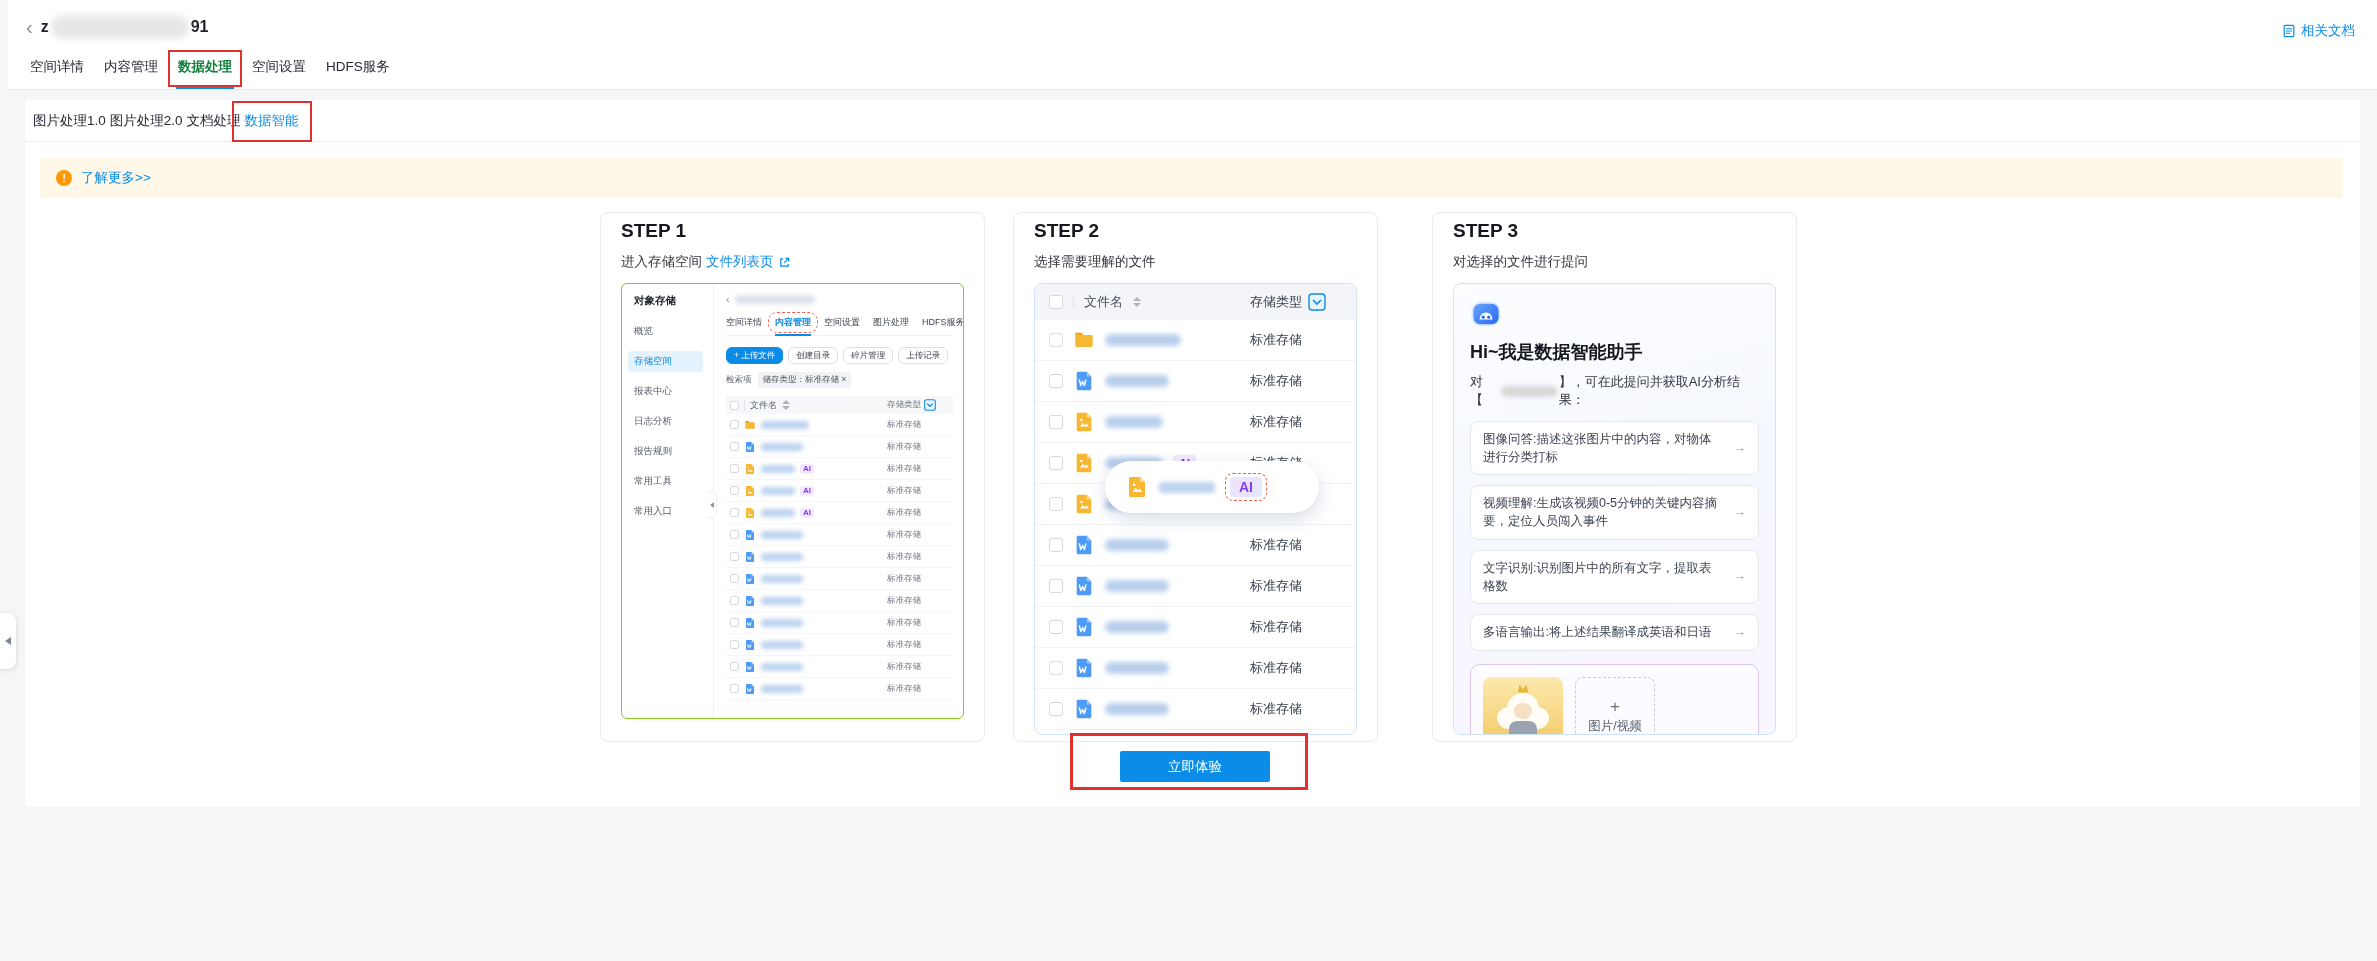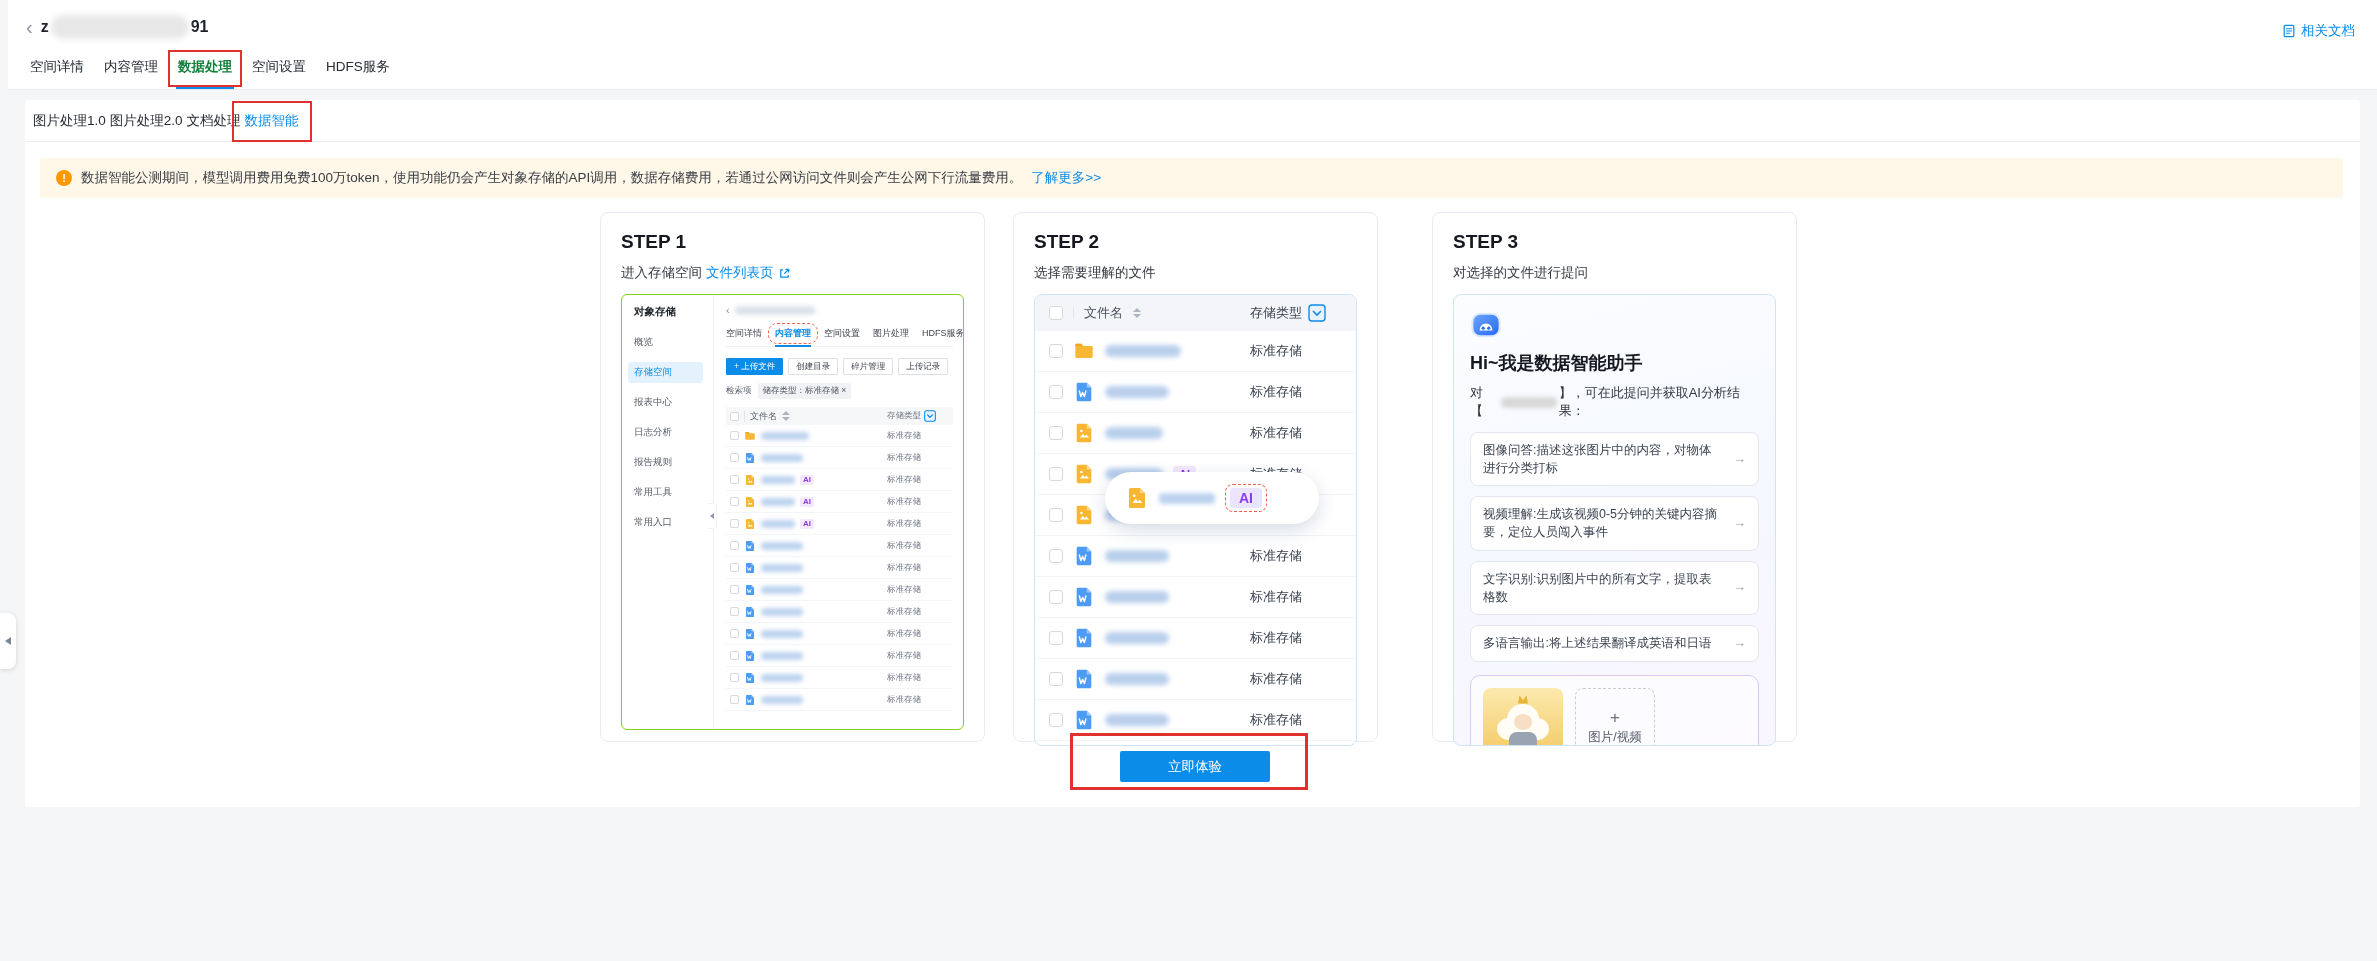--- a/index.html
+++ b/index.html
@@ -31,21 +31,21 @@
   .subtab.active { color:#0c8ce9; }
   .subtab .red-frame { inset:-7px -11px -8px -11px; }
   .banner { position:absolute; left:15px; right:17px; top:58px; height:40px; background:#fff7e8;
             border-radius:3px; display:flex; align-items:center; gap:9px; padding:0 16px;
             font-size:13.5px; color:#383c44; }
   .warn-dot { width:16px; height:16px; border-radius:50%; background:#ff9900; color:#fff; font-weight:700;
               font-size:11px; display:flex; align-items:center; justify-content:center; flex:none; }
   .banner a, .link { color:#0c8ce9; text-decoration:none; cursor:pointer; }
   
   .card { position:absolute; top:112px; height:530px; background:#fff; border:1px solid #e7ebf2;
-          border-radius:8px; padding:18px 20px; }
+          border-radius:8px; padding:7px 20px; }
   .card1 { left:575px; width:385px; }
   .card2 { left:942px; width:365px;margin-left:46px; }
   .card3 { left:1407px; width:365px; }
   .step-title { font-size:19px; font-weight:700; color:#15181f; }
   .step-sub { margin-top:11px; font-size:13.5px; color:#33373f; display:flex; align-items:center; gap:4px; }
   
   .mini-box { position:relative; margin-top:12px; height:436px; border:1px solid #84cc16; border-radius:6px;
               display:flex; overflow:hidden; background:#fff; }
   .mini-side { width:92px; flex:none; border-right:1px solid #eef0f4; padding:10px 0 0 12px; }
   .mini-side-title { font-size:10.5px; font-weight:700; color:#20242c; margin-bottom:13px; }
@@ -60,21 +60,21 @@
   .mini-title-row { display:flex; align-items:center; gap:5px; height:13px; }
   .mini-back { font-size:11px; color:#8a909c; line-height:1; }
   .mini-title-blob { width:80px; height:9px; border-radius:4px; background:#dde2ea; filter:blur(2px); }
   .mini-tabs { display:flex; gap:13px; margin-top:10px; padding-bottom:6px; border-bottom:1px solid #eef0f4; }
   .mini-tab { position:relative; font-size:9px; color:#40454f; cursor:pointer; white-space:nowrap; }
   .mini-tab.active { color:#0c8ce9; font-weight:700; }
   .mini-tab.active::after { content:''; position:absolute; left:0; right:0; bottom:-7px; height:2px; background:#0c8ce9; }
   .dash-frame { position:absolute; inset:-4px -7px; border:1px dashed #f0604d; border-radius:9px; pointer-events:none; }
   .mini-toolbar { display:flex; gap:5px; margin-top:11px; overflow:hidden; }
   .mini-btn { flex:none; height:17px; padding:0 7px; font-size:8.5px; color:#40454f; background:#fff;
-              border:1px solid #dcdfe5; border-radius:1px; display:flex; align-items:center; cursor:pointer; white-space:nowrap; }
+              border:1px solid #dcdfe5; border-radius:6px; display:flex; align-items:center; cursor:pointer; white-space:nowrap; }
   .mini-btn.primary { background:#0c8ce9; border-color:#0c8ce9; color:#fff; }
   .mini-filter { display:flex; align-items:center; gap:6px; margin-top:8px; font-size:8.5px; color:#5a616e; }
   .mini-tag { background:#f1f2f5; border-radius:2px; padding:2px 5px; color:#50555f; cursor:pointer; }
   .mini-table { margin-top:8px; font-size:9px; }
   .mini-thead { display:flex; align-items:center; height:18px; background:#f6f7f9; padding:0 4px 0 4px;
                 color:#5a616e; gap:5px; }
   .mini-row { display:flex; align-items:center; height:22px; padding:0 4px; gap:5px;
               border-bottom:1px solid #f3f5f8; }
   .cb { width:14px; height:14px; border:1px solid #d5d9e0; border-radius:3px; background:#fff; flex:none; cursor:pointer; }
   .cb.mini { width:9px; height:9px; border-radius:2px; }
@@ -176,21 +176,20 @@
 <div class="panel">
   <div class="subtabs" id="sub-tabs">
       <div class="subtab"><span>图片处理1.0</span></div>
       <div class="subtab"><span>图片处理2.0</span></div>
       <div class="subtab"><span>文档处理</span></div>
       <div class="subtab active"><span>数据智能</span><i class="red-frame"></i></div>
     </div>
 
   <div class="banner">
     <span class="warn-dot">!</span>
-    <span>数据智能公测期间，模型调用费用免费100万token，使用功能仍会产生对象存储的API调用，数据存储费用，若通过公网访问文件则会产生公网下行流量费用。</span>
     <a>了解更多&gt;&gt;</a>
   </div>
 
   <div class="card card1">
     <div class="step-title">STEP 1</div>
     <div class="step-sub">
       <span>进入存储空间</span>
       <a class="link">文件列表页</a>
       <span class="ficon">
         <svg width="13" height="13" viewBox="0 0 14 14" fill="none">

